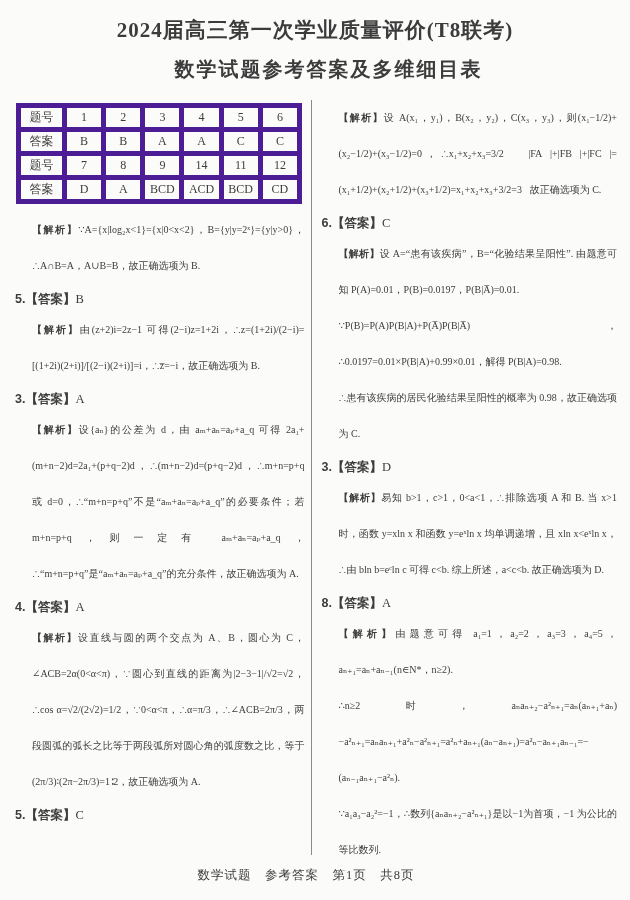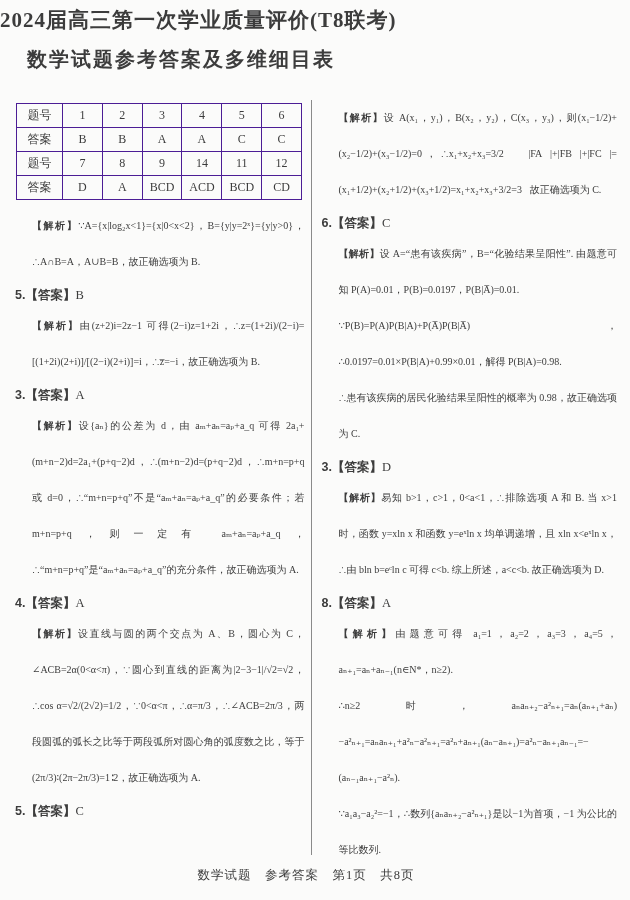--- a/index.html
+++ b/index.html
@@ -7,21 +7,21 @@
   .page {
     position: relative;
     width: 630px;
     height: 900px;
     margin: 0 auto;
     background: #fbfbfa;
     color: #3c3c3c;
     font-family: "Liberation Serif", "DejaVu Serif", serif;
     overflow: hidden;
   }
-  .header { padding-top: 4px; }
+  .header { text-align: center; padding-top: 14px; }
   .title {
     font-size: 21px;
     font-weight: bold;
     letter-spacing: 1px;
     line-height: 32px;
   }
   .subtitle {
     font-size: 20px;
     font-weight: bold;
     letter-spacing: 2px;
@@ -45,21 +45,21 @@
     background: #8a8a8a;
     flex: 0 0 1px;
   }
   table.answers {
     border-collapse: collapse;
     width: 286px;
     margin: 3px 0 8px 1px;
     table-layout: fixed;
   }
   table.answers td {
-    border: 1px solid #4c1d95;
+    border: 5px solid #4c1d95;
     text-align: center;
     font-size: 12px;
     height: 24px;
     padding: 0;
     color: #3c3c3c;
   }
   table.answers td:first-child { width: 46px; }
   .ans-line {
     font-size: 12.5px;
     line-height: 26px;

